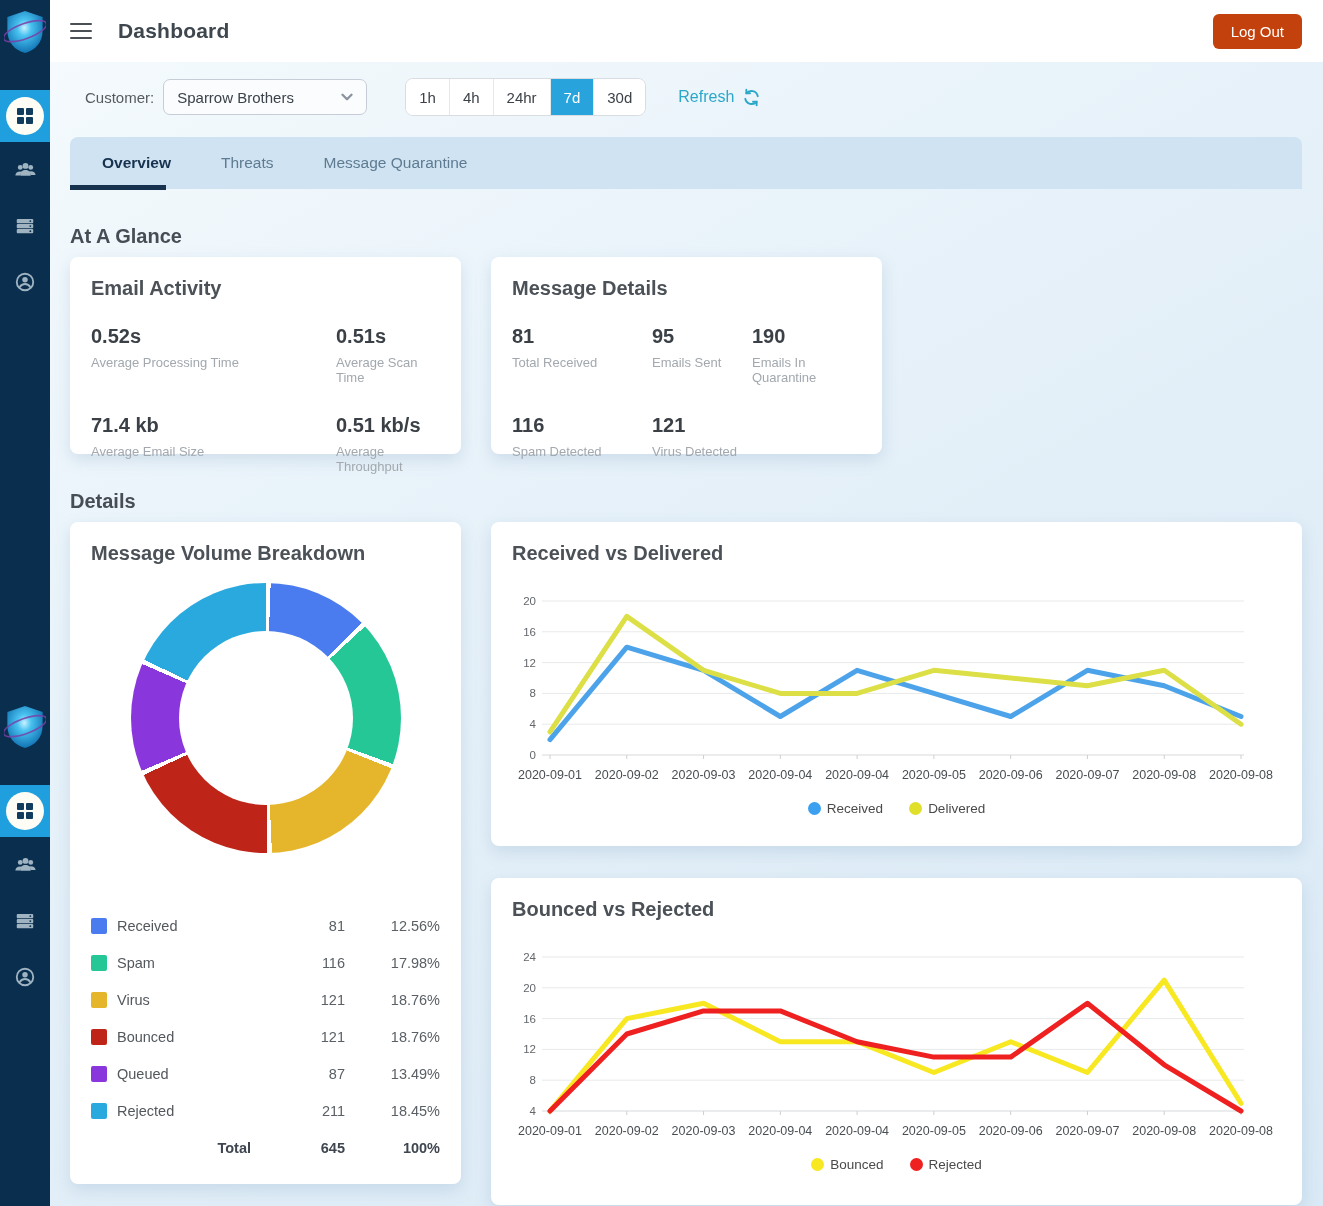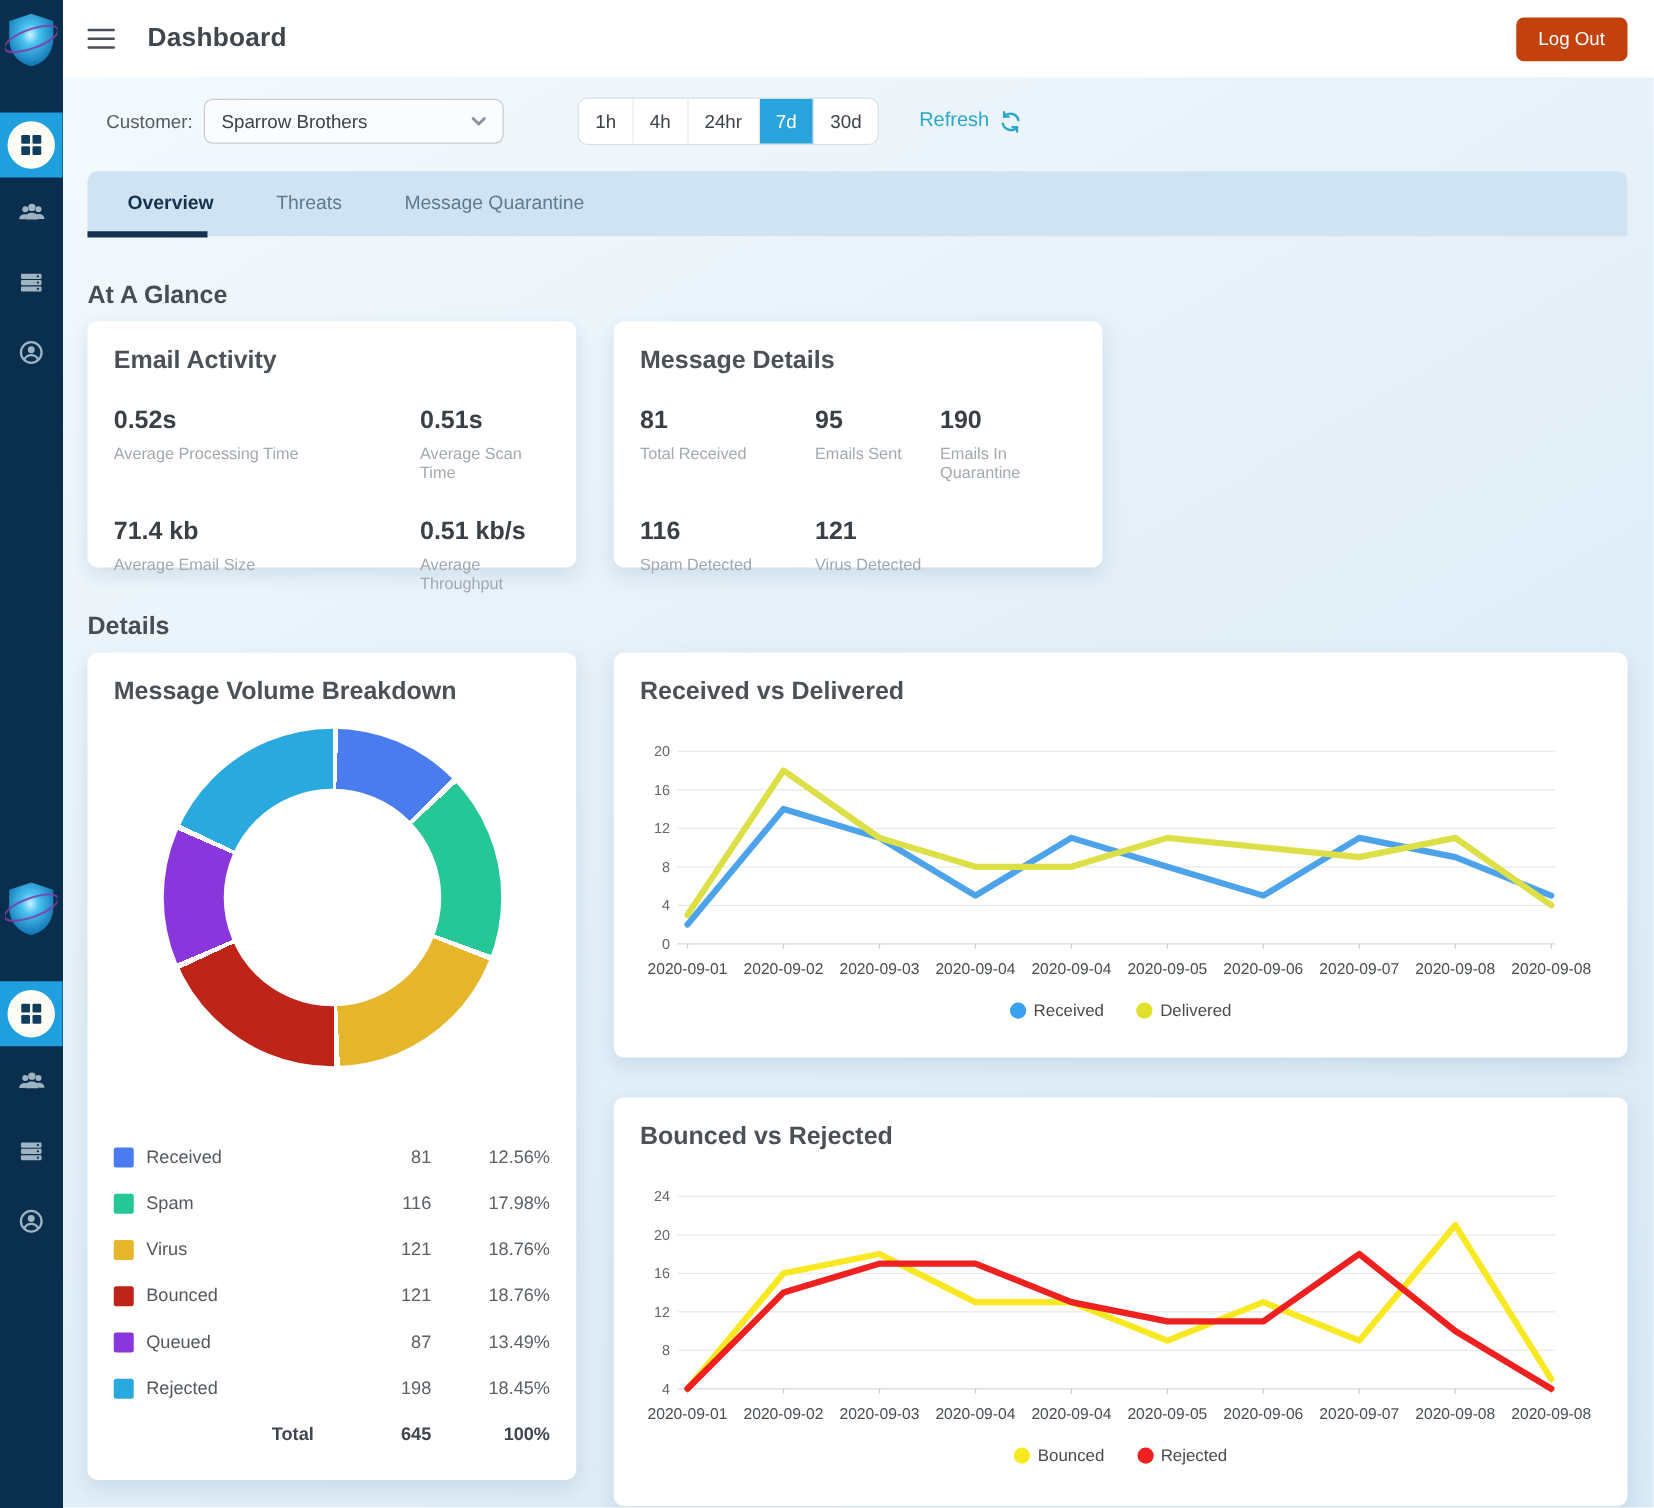--- a/index.html
+++ b/index.html
@@ -24,24 +24,24 @@
   .hamburger span { display:block; height:2px; background:#4a4f55; border-radius:1px; }
   .page-title { margin-left:26px; font-size:21px; font-weight:700; color:#3e464e; letter-spacing:.2px; }
   .logout-btn { margin-left:auto; background:#c2410c; color:#fff; border:none; border-radius:6px;
     padding:9px 18px; font-size:15px; font-family:inherit; cursor:pointer; }
   
   .content { margin-left:50px; height:1144px; padding:0 21px 0 20px;
     background:linear-gradient(150deg,#f4fafd 0%, #e6f1f9 40%, #d9e9f5 100%); }
   
   .toolbar { display:flex; align-items:center; padding-top:17px; margin-left:15px; height:53px; }
   .customer-label { font-size:15px; color:#555b61; margin-right:9px; }
-  .select-box { width:240px; height:36px; background:#fbfcfe; border:1px solid #c6cdd6; border-radius:7px;
+  .select-box { width:204px; height:36px; background:#fbfcfe; border:1px solid #c6cdd6; border-radius:7px;
     display:flex; align-items:center; padding:0 10px 0 13px; cursor:pointer; }
   .select-box .sel-val { flex:1; font-size:15px; color:#3b4249; }
-  .range-group { display:flex; margin-left:59px; background:#fff; border:1px solid #d9dde2; border-radius:8px; overflow:hidden; }
+  .range-group { display:flex; margin-left:38px; background:#fff; border:1px solid #d9dde2; border-radius:8px; overflow:hidden; }
   .range-btn { min-width:43px; padding:0 13px; height:36px; display:flex; align-items:center; justify-content:center;
     font-size:15px; color:#3c4248; border-right:1px solid #e4e7eb; cursor:pointer; background:#fff; }
   .range-btn:last-child { border-right:none; }
   .range-btn.active { background:#29a3dc; color:#fff; }
   .refresh-link { margin-left:32px; display:flex; align-items:center; gap:8px; color:#2ba7c9; font-size:16px; cursor:pointer; }
   
   .tabbar { position:relative; margin-top:22px; height:52px; background:#cfe3f2; border-radius:8px 8px 0 0;
     display:flex; align-items:center; padding-left:18px; gap:36px; }
   .tab { font-size:15.5px; color:#5e7b91; cursor:pointer;margin-left:14px; }
   .tab.active { color:#16324f; font-weight:700; }
@@ -318,21 +318,21 @@
           </div>
           <div class="lrow">
             <span class="sw" style="background: rgb(137, 54, 221);"></span>
             <span class="lbl">Queued</span>
             <span class="num">87</span>
             <span class="num">13.49%</span>
           </div>
           <div class="lrow">
             <span class="sw" style="background: rgb(42, 169, 222);"></span>
             <span class="lbl">Rejected</span>
-            <span class="num">198</span>
+            <span class="num">211</span>
             <span class="num">18.45%</span>
           </div>
           <div class="lrow total">
             <span class="lbl">Total</span>
             <span class="num">645</span>
             <span class="num">100%</span>
           </div>
         </div>
     </section>
 

